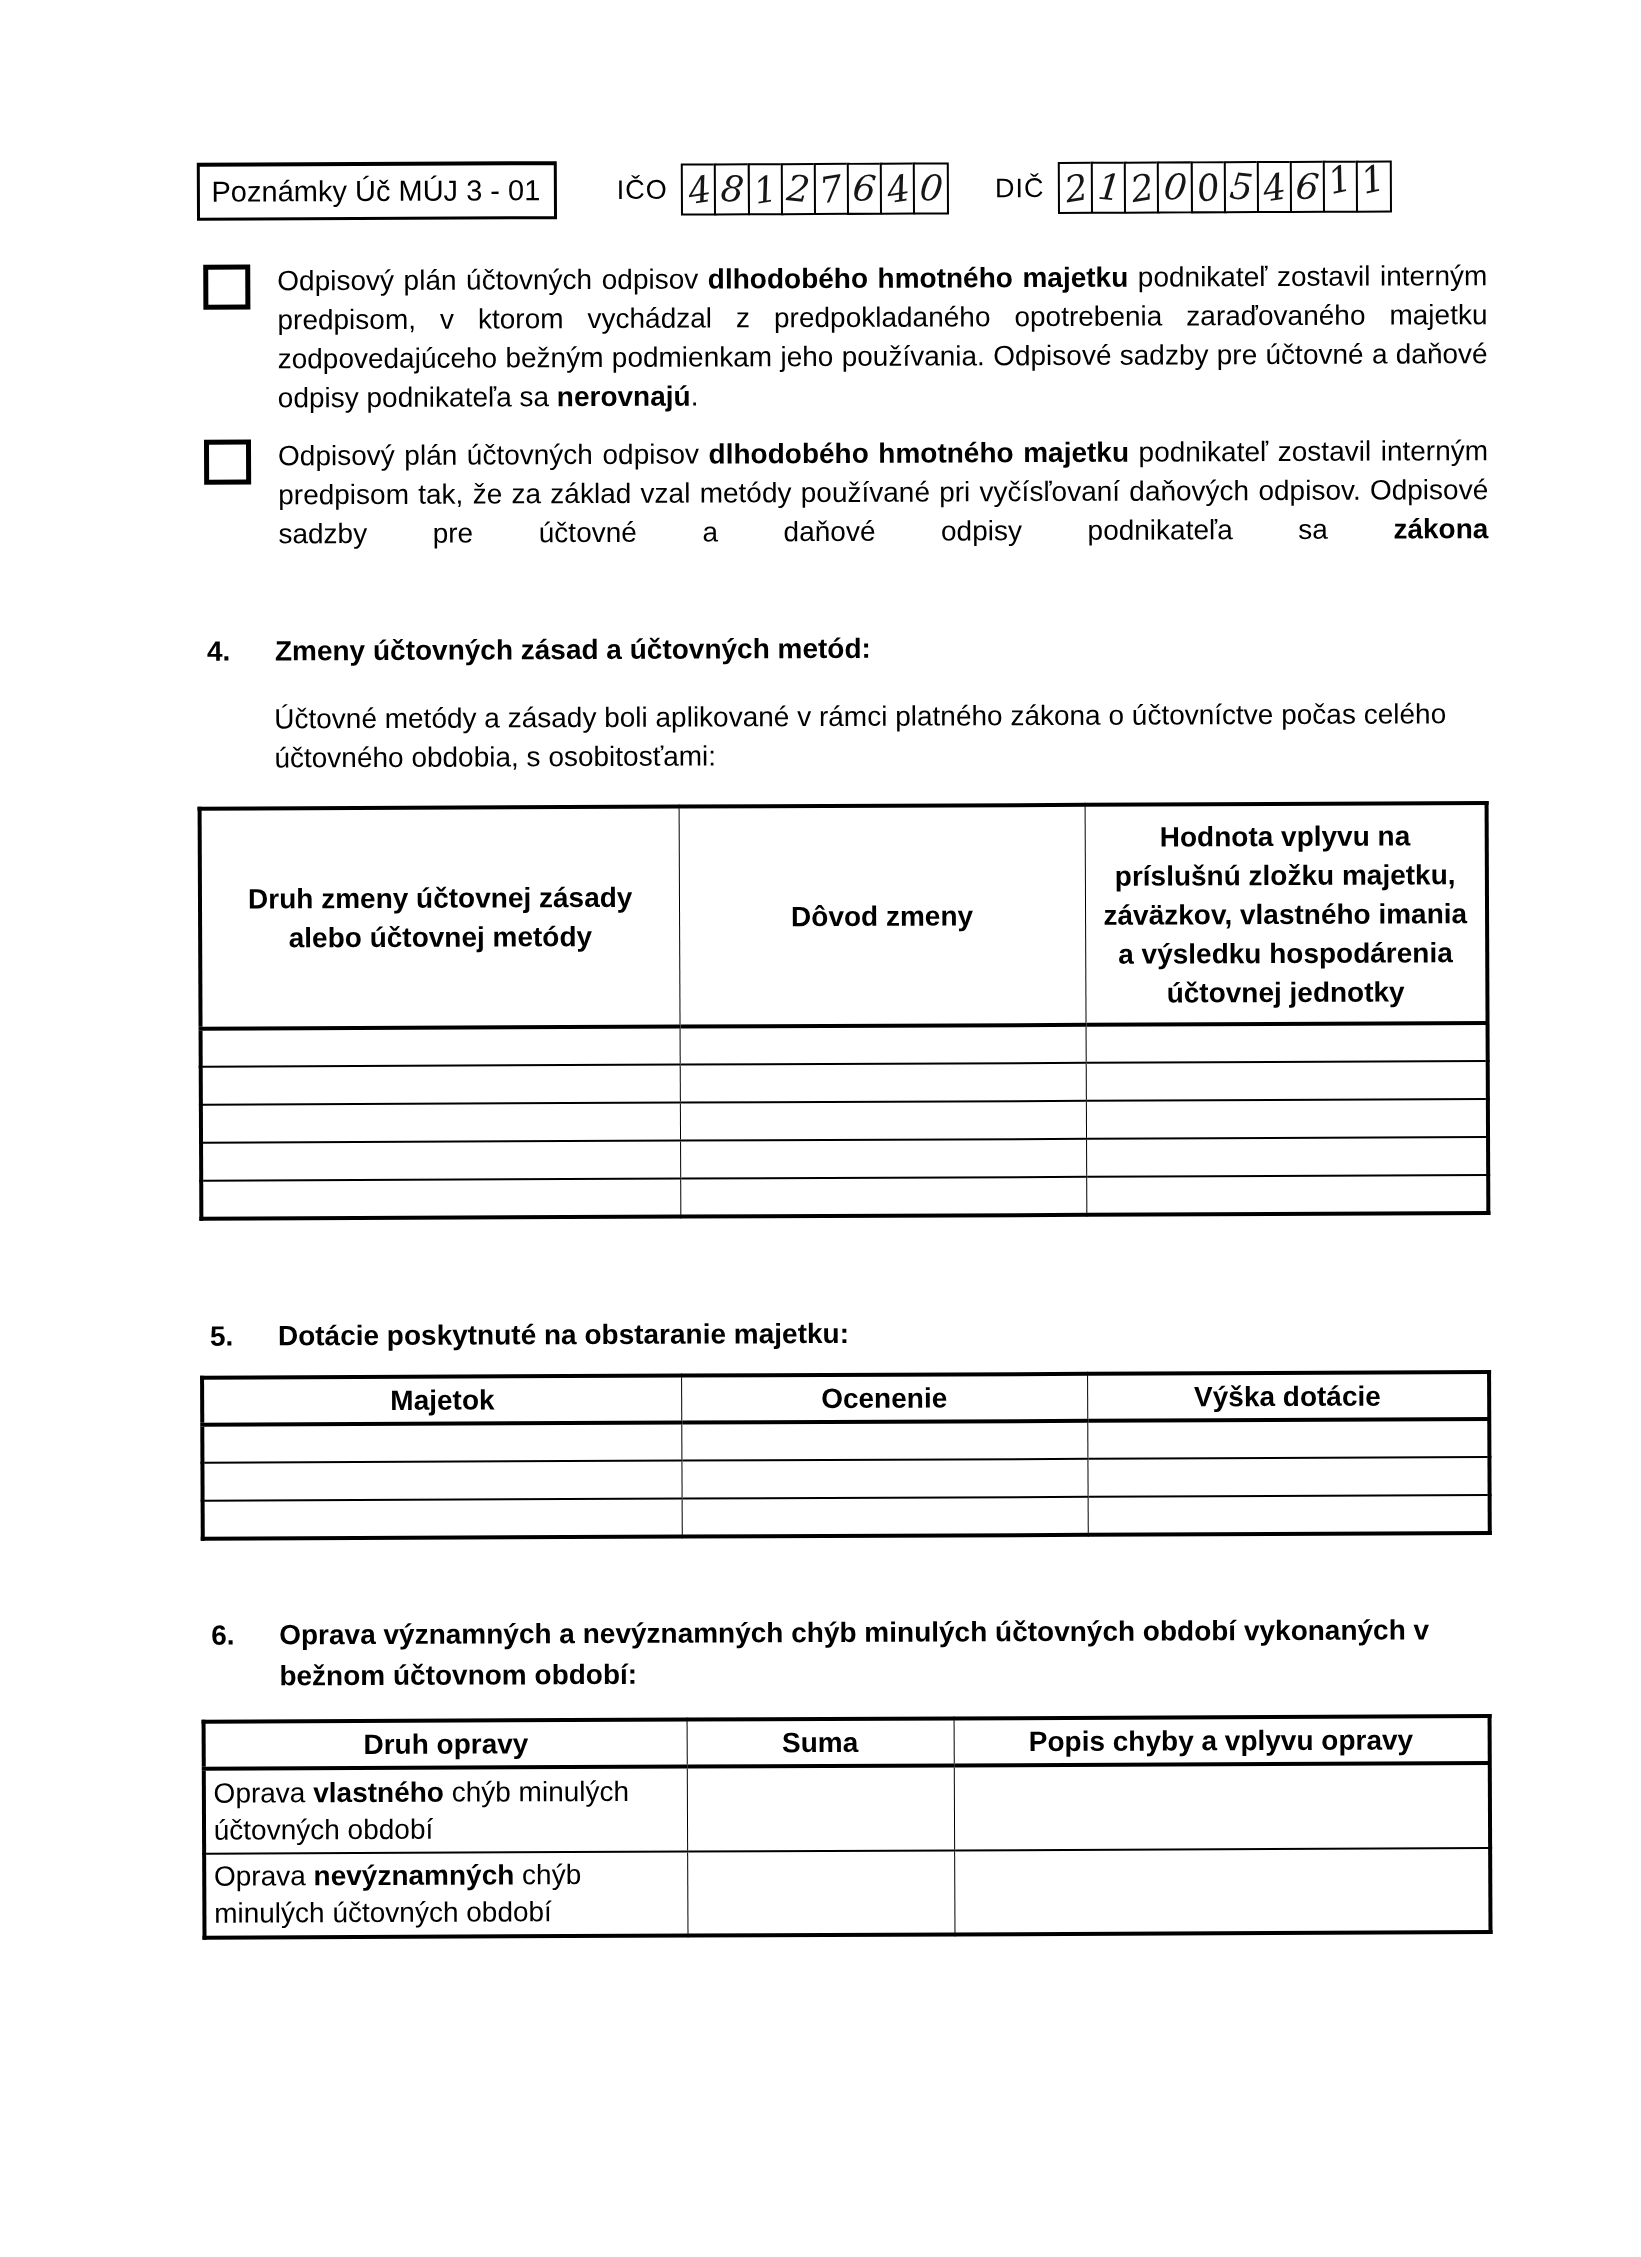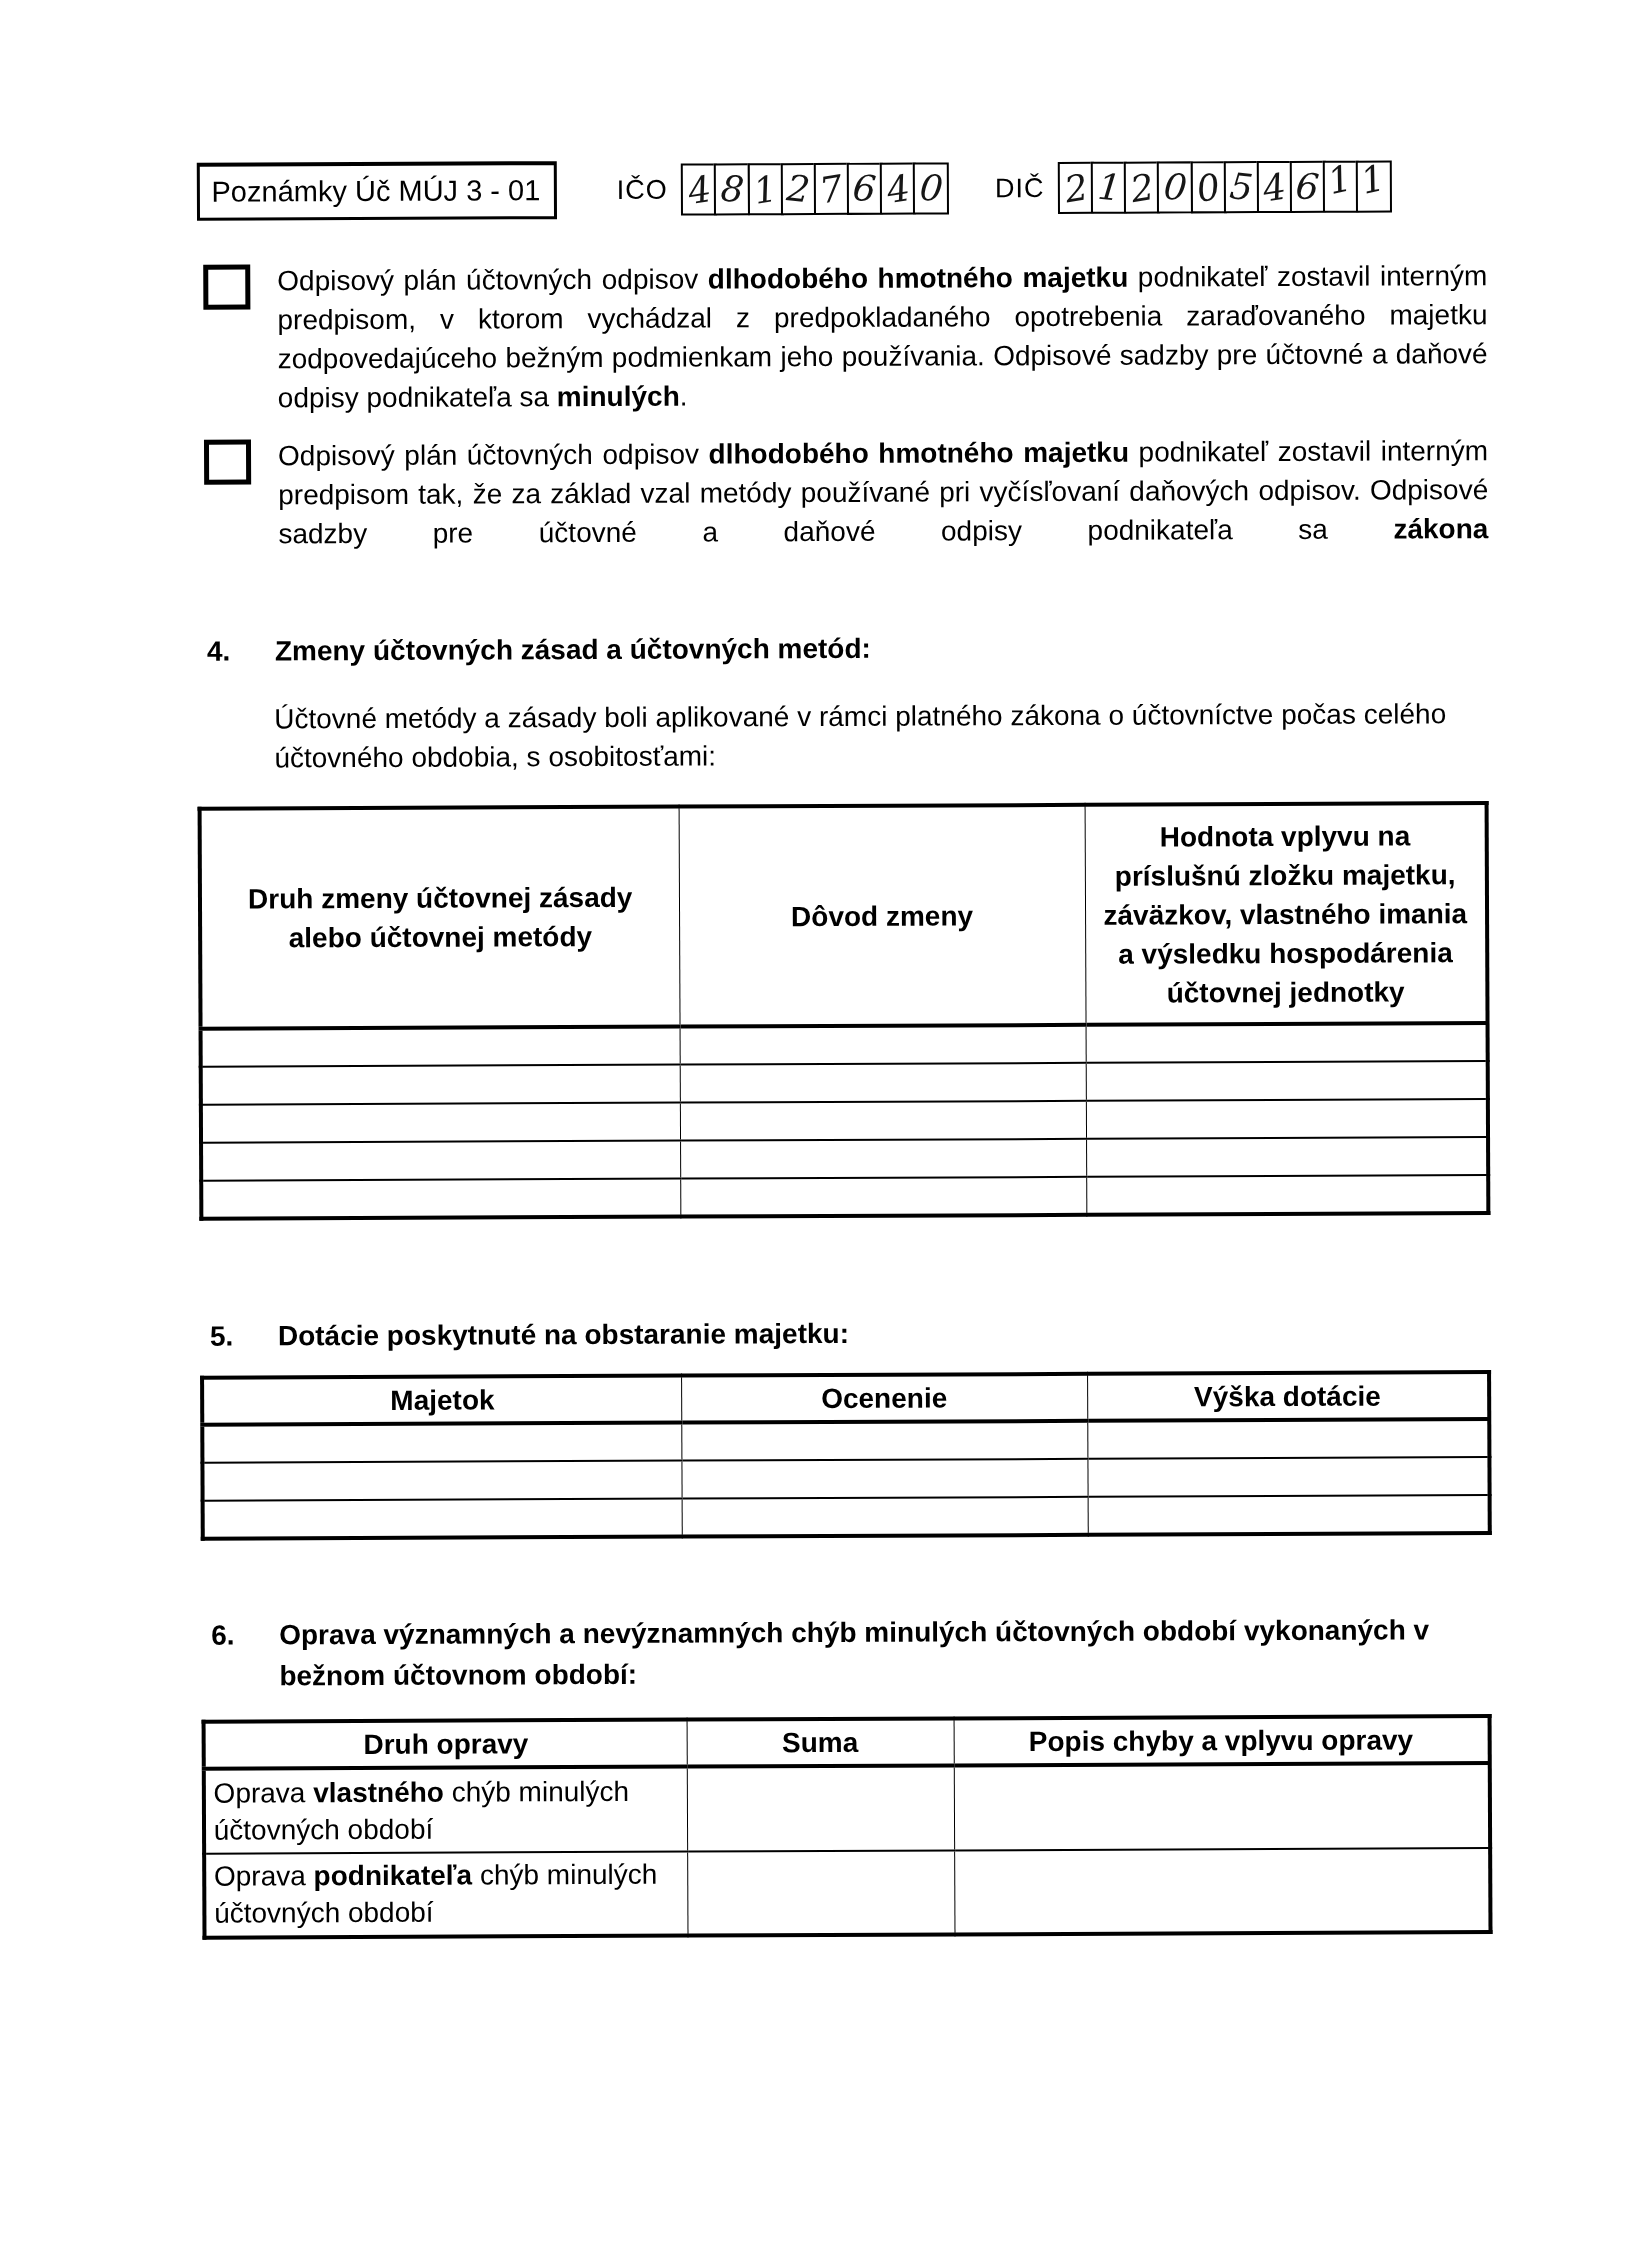--- a/index.html
+++ b/index.html
@@ -215,21 +215,21 @@
         <span class="digit-cell">
             <span class="glyph">1</span>
           </span>
       </span>
     </div>
   </div>
 
   <div class="decl decl-1">
     <div class="checkbox"></div>
     <div class="decl-text">
-      <span>Odpisový plán účtovných odpisov </span><span class="b">dlhodobého hmotného majetku</span><span> podnikateľ zostavil interným predpisom, v ktorom vychádzal z predpokladaného opotrebenia zaraďovaného majetku zodpovedajúceho bežným podmienkam jeho používania. Odpisové sadzby pre účtovné a daňové odpisy podnikateľa sa </span><span class="b">minulých</span><span>.</span>
+      <span>Odpisový plán účtovných odpisov </span><span class="b">dlhodobého hmotného majetku</span><span> podnikateľ zostavil interným predpisom, v ktorom vychádzal z predpokladaného opotrebenia zaraďovaného majetku zodpovedajúceho bežným podmienkam jeho používania. Odpisové sadzby pre účtovné a daňové odpisy podnikateľa sa </span><span class="b">nerovnajú</span><span>.</span>
     </div>
   </div>
 
   <div class="decl decl-2">
     <div class="checkbox"></div>
     <div class="decl-text stretch-last">
       <span>Odpisový plán účtovných odpisov </span><span class="b">dlhodobého hmotného majetku</span><span> podnikateľ zostavil interným predpisom tak, že za základ vzal metódy používané pri vyčísľovaní daňových odpisov. Odpisové sadzby pre účtovné a daňové odpisy podnikateľa sa </span><span class="b">zákona</span><span></span>
     </div>
   </div>
 
@@ -336,21 +336,21 @@
         <th>Popis chyby a vplyvu opravy</th>
       </tr>
     </thead>
     <tbody>
       <tr>
         <td><span>Oprava </span><span class="b">vlastného</span><span> chýb minulých účtovných období</span></td>
         <td></td>
         <td></td>
       </tr>
       <tr>
-        <td><span>Oprava </span><span class="b">podnikateľa</span><span> chýb minulých účtovných období</span></td>
+        <td><span>Oprava </span><span class="b">nevýznamných</span><span> chýb minulých účtovných období</span></td>
         <td></td>
         <td></td>
       </tr>
     </tbody>
   </table>
 
 </div>
 
 
 </body></html>

